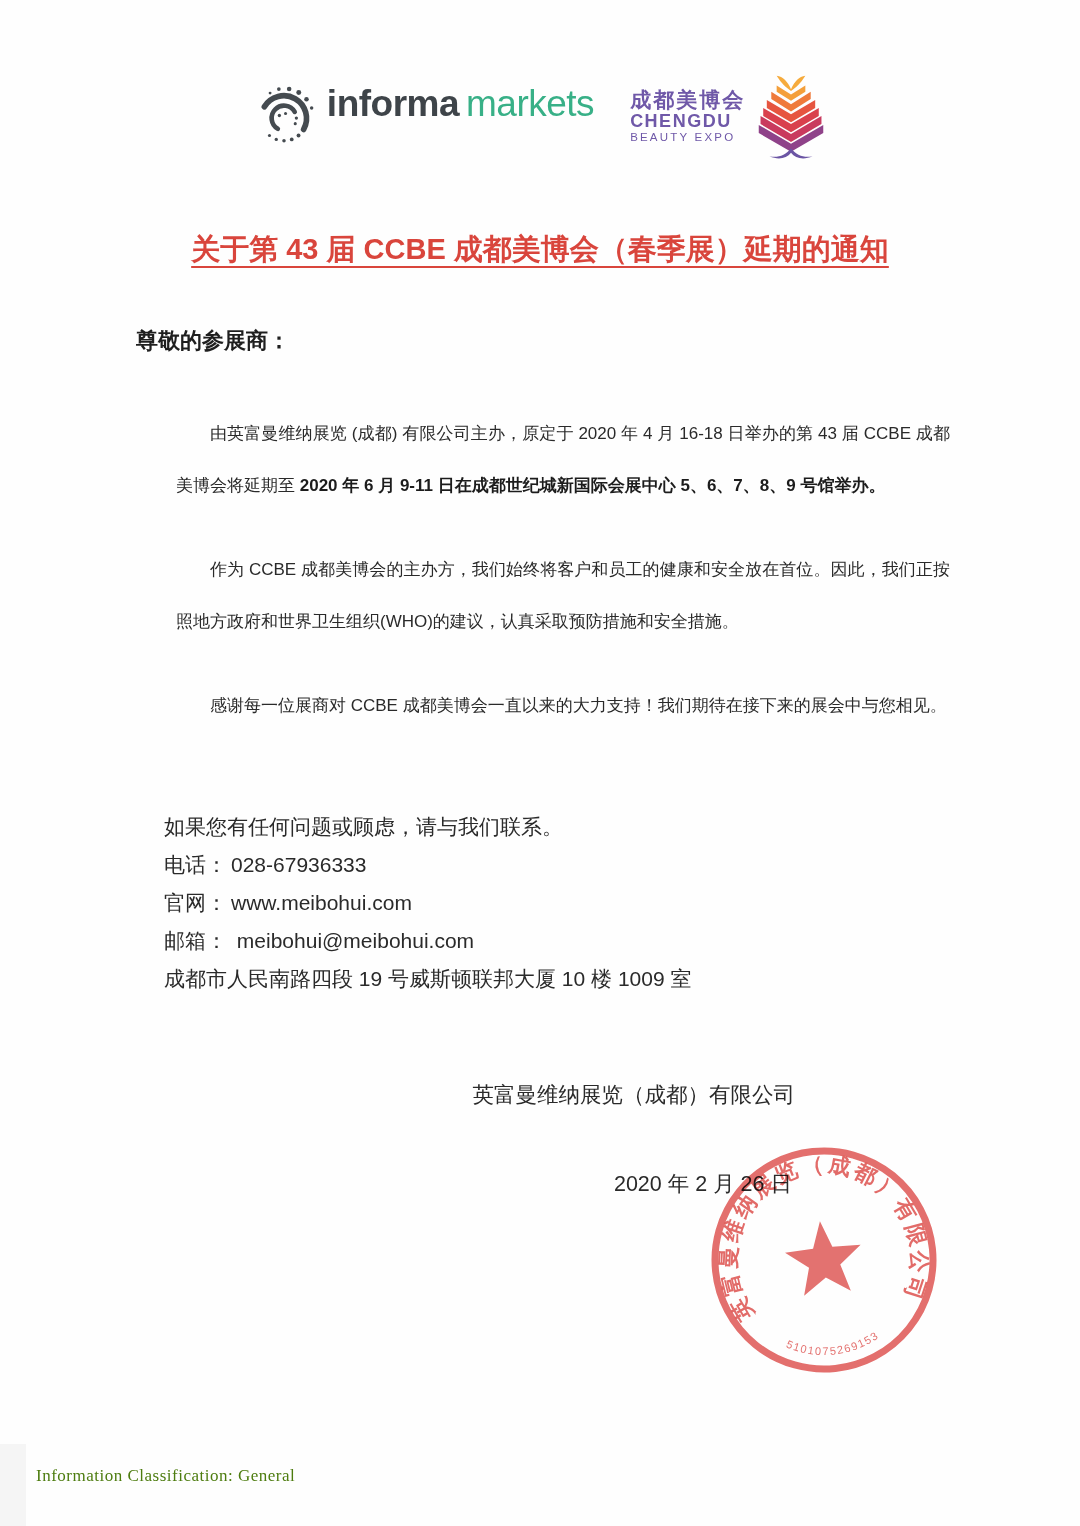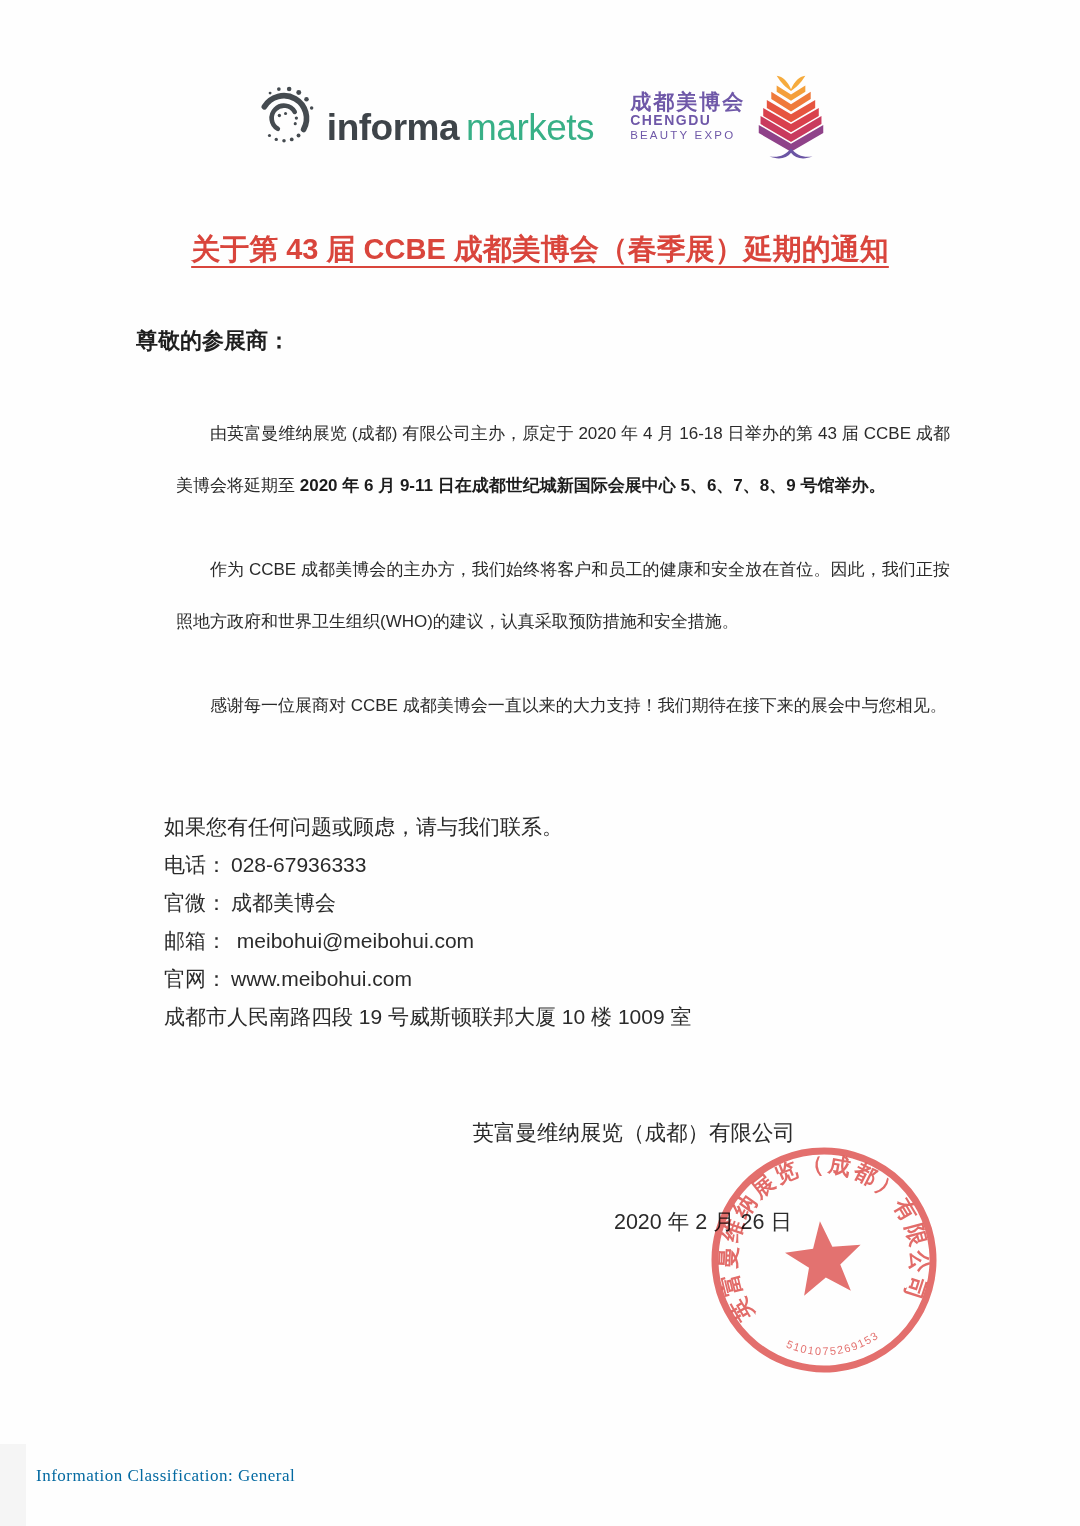--- a/index.html
+++ b/index.html
@@ -8,28 +8,28 @@
     position:relative; width:1080px; height:1526px; margin:0 auto;
     background:#fefefe; overflow:hidden;
     font-family:"Liberation Sans","DejaVu Sans",sans-serif;
     color:#262626;
   }
   
   .logos {
     padding-top:70px; display:flex; justify-content:center;
     align-items:center; gap:36px; height:162px;
   }
-  .informa { display:flex; align-items:flex-end; gap:10px; }
+  .informa { display:flex; align-items:flex-start; gap:10px; }
   .informa-words { font-size:37px; letter-spacing:-0.5px; white-space:nowrap; }
   .informa-word { font-weight:700; color:#3e4449; }
   .markets-word { font-weight:400; color:#38b087; margin-left:7px; }
   .expo { display:flex; align-items:center; gap:8px; }
   .expo-text { text-align:left; color:#6f58a8; line-height:1.12; }
   .expo-cn { font-size:21px; font-weight:700; letter-spacing:2px; }
-  .expo-en1 { font-size:14px; font-weight:700; letter-spacing:1.5px; }
+  .expo-en1 { font-size:18px; font-weight:700; letter-spacing:1.5px; }
   .expo-en2 { font-size:11.5px; font-weight:400; letter-spacing:2.2px; }
   
   .title {
     margin-top:68px; text-align:center;
     font-size:29px; font-weight:700; color:#d9453c;
     text-decoration:underline; text-decoration-thickness:2px;
     text-underline-offset:7px; text-decoration-color:#d9453c;
   }
   
   .body { margin:0 130px 0 128px; }
@@ -49,21 +49,21 @@
   .sig-date { margin-top:60px; font-size:21.5px; color:#2a2a2a; padding-right:3px; }
   
   .stamp {
     position:absolute; left:704px; top:1140px; width:240px; height:240px;
     mix-blend-mode:multiply; opacity:0.87; transform:rotate(-6deg);
   }
   
   .footer {
     position:absolute; left:36px; top:1466px;
     font-family:"Liberation Serif","DejaVu Serif",serif;
-    font-size:17px; color:#0369a1; letter-spacing:0.5px;
+    font-size:17px; color:#4d7c0f; letter-spacing:0.5px;
   }
   .scan-artifact {
     position:absolute; left:0; top:1444px; width:26px; height:82px;
     background:#ededed; opacity:0.55;
   }
 </style>
 </head>
 <body>
 
 <div class="page">
@@ -122,23 +122,22 @@
   <div class="body">
     <div class="salutation">尊敬的参展商：</div>
 
     <p class="para"><span>由英富曼维纳展览 (成都) 有限公司主办，原定于 2020 年 4 月 16-18 日举办的第 43 届 CCBE 成都美博会将延期至 </span><b>2020 年 6 月 9-11 日在成都世纪城新国际会展中心 5、6、7、8、9 号馆举办。</b></p>
     <p class="para"><span>作为 CCBE 成都美博会的主办方，我们始终将客户和员工的健康和安全放在首位。因此，我们正按照地方政府和世界卫生组织(WHO)的建议，认真采取预防措施和安全措施。</span></p>
     <p class="para"><span>感谢每一位展商对 CCBE 成都美博会一直以来的大力支持！我们期待在接下来的展会中与您相见。</span></p>
 
     <div class="contact">
       <div>如果您有任何问题或顾虑，请与我们联系。</div>
       <div><span>电话：</span><span class="contact-value">028-67936333</span></div>
-      <div><span>官微：</span><span class="contact-value">成都美博会</span></div>
+      <div><span>官网：</span><span class="contact-value">www.meibohui.com</span></div>
       <div><span>邮箱：</span><span class="contact-value"> meibohui@meibohui.com</span></div>
-      <div><span>官网：</span><span class="contact-value">www.meibohui.com</span></div>
       <div>成都市人民南路四段 19 号威斯顿联邦大厦 10 楼 1009 室</div>
     </div>
 
     <div class="signature">
       <div class="sig-company">英富曼维纳展览（成都）有限公司</div>
       <div class="sig-date">2020 年 2 月 26 日</div>
     </div>
   </div>
 
   <svg class="stamp" viewBox="0 0 240 240">

